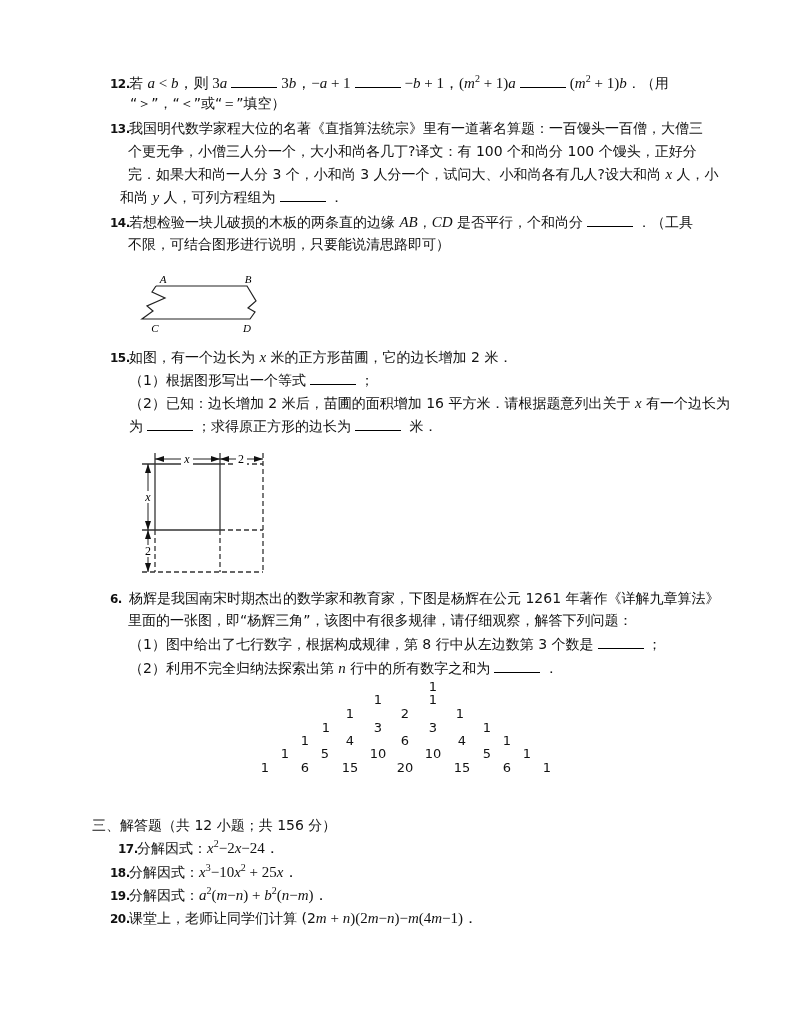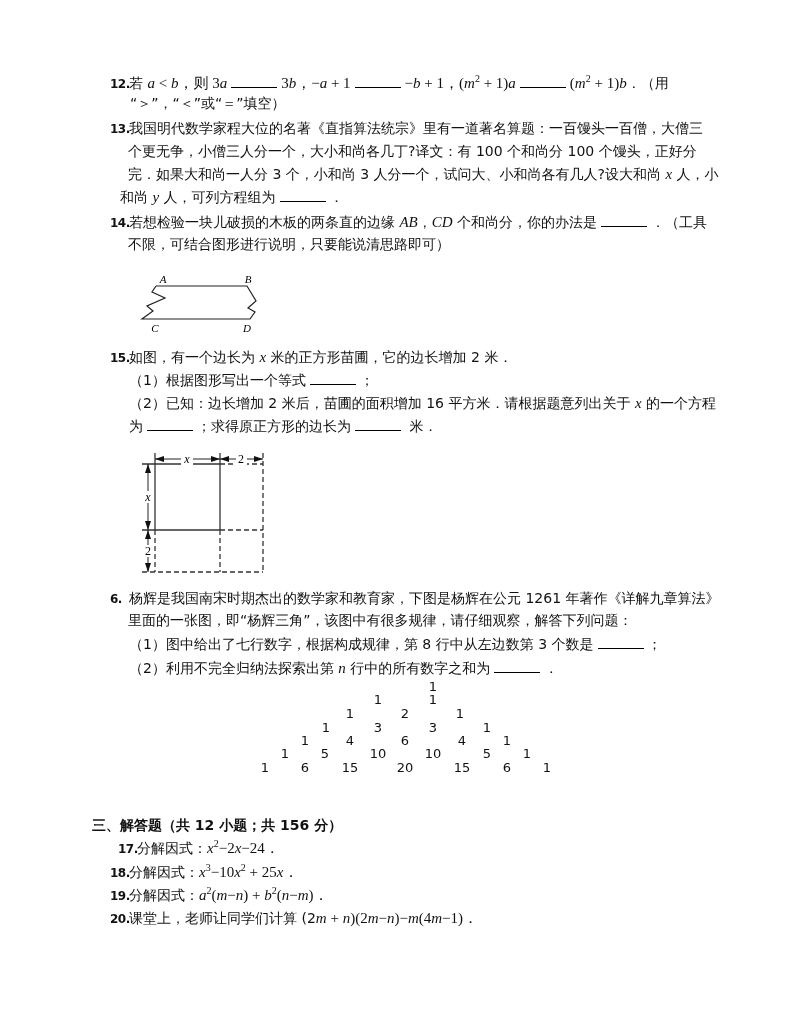--- a/index.html
+++ b/index.html
@@ -4,21 +4,21 @@
 <style>
   html, body { margin:0; padding:0; background:#ffffff; }
   body { width:794px; height:1028px; position:relative; overflow:hidden;
          font-family:"DejaVu Sans", sans-serif; color:#111; }
   .ln { position:absolute; font-size:14px; line-height:18px; white-space:nowrap; }
   .num { display:inline-block; width:19px; font-size:12px; letter-spacing:-0.5px;font-weight:bold; }
   .m { font-family:"Liberation Serif", serif; font-style:italic; font-size:15px; }
   .mt { font-family:"Liberation Serif", serif; font-size:15px; }
   .sup { font-family:"Liberation Serif", serif; font-size:10px; position:relative; top:-6px; }
   .blank { display:inline-block; width:46px; height:13px; border-bottom:1px solid #000; margin:0 4px; vertical-align:baseline; }
-  .hdr { font-weight:bold; }
+  .hdr { font-weight:normal; }
   .tri { position:absolute; transform:translateX(-50%); font-size:13px; line-height:16px; }
   svg { position:absolute; overflow:visible; }
   svg text { font-family:"Liberation Serif", serif; font-style:italic; }
 </style>
 </head>
 <body>
 
 <div class="ln" style="top:74px;left:110px">
   <span class="num">12.</span><span>若 </span><span class="m">a</span><span class="mt"> &lt; </span><span class="m">b</span><span class="mt">，则 3</span><span class="m">a</span><span class="blank"></span><span class="mt">3</span><span class="m">b</span><span class="mt">，−</span><span class="m">a</span><span class="mt"> + 1</span><span class="blank"></span><span class="mt">−</span><span class="m">b</span><span class="mt"> + 1，(</span><span class="m">m</span><span class="sup">2</span><span class="mt"> + 1)</span><span class="m">a</span><span class="blank"></span><span class="mt">(</span><span class="m">m</span><span class="sup">2</span><span class="mt"> + 1)</span><span class="m">b</span><span>．（用</span>
 </div>
@@ -29,40 +29,40 @@
 </div>
 <div class="ln" style="top:142px;left:128px">个更无争，小僧三人分一个，大小和尚各几丁?译文：有 100 个和尚分 100 个馒头，正好分</div>
 <div class="ln" style="top:165px;left:128px">
   <span>完．如果大和尚一人分 3 个，小和尚 3 人分一个，试问大、小和尚各有几人?设大和尚 </span><span class="m">x</span><span> 人，小</span>
 </div>
 <div class="ln" style="top:188px;left:120px">
   <span>和尚 </span><span class="m">y</span><span> 人，可列方程组为</span><span class="blank"></span><span>．</span>
 </div>
 
 <div class="ln" style="top:213px;left:110px">
-  <span class="num">14.</span><span>若想检验一块儿破损的木板的两条直的边缘 </span><span class="m">AB</span><span>，</span><span class="m">CD</span><span> 个和尚分，你的办法是</span><span class="blank"></span><span>．（工具</span>
+  <span class="num">14.</span><span>若想检验一块儿破损的木板的两条直的边缘 </span><span class="m">AB</span><span>，</span><span class="m">CD</span><span> 是否平行，个和尚分</span><span class="blank"></span><span>．（工具</span>
 </div>
 <div class="ln" style="top:235px;left:128px">不限，可结合图形进行说明，只要能说清思路即可）</div>
 
 <svg style="left:130px;top:265px" width="150" height="75">
   <polyline points="26,21 117,21 126,36 118,43 125,47 120,54 12,54 23,46 17,41 35,33 22,27 26,21" fill="none" stroke="#222" stroke-width="1.2"></polyline>
   <text x="33" y="18" font-size="11" text-anchor="middle">A</text>
   <text x="118" y="18" font-size="11" text-anchor="middle">B</text>
   <text x="25" y="67" font-size="11" text-anchor="middle">C</text>
   <text x="117" y="67" font-size="11" text-anchor="middle">D</text>
 </svg>
 
 <div class="ln" style="top:348px;left:110px">
   <span class="num">15.</span><span>如图，有一个边长为 </span><span class="m">x</span><span> 米的正方形苗圃，它的边长增加 2 米．</span>
 </div>
 <div class="ln" style="top:371px;left:129px">
   <span>（1）根据图形写出一个等式</span><span class="blank"></span><span>；</span>
 </div>
 <div class="ln" style="top:394px;left:129px">
-  <span>（2）已知：边长增加 2 米后，苗圃的面积增加 16 平方米．请根据题意列出关于 </span><span class="m">x</span><span> 的一个方程</span>
+  <span>（2）已知：边长增加 2 米后，苗圃的面积增加 16 平方米．请根据题意列出关于 </span><span class="m">x</span><span> 有一个边长为</span>
 </div>
 <div class="ln" style="top:417px;left:129px">
   <span>为</span><span class="blank"></span><span>；求得原正方形的边长为</span><span class="blank"></span><span> 米．</span>
 </div>
 
 <svg style="left:135px;top:445px" width="140" height="135">
   <g stroke="#333" stroke-width="1.3" fill="none">
     <line x1="7" y1="19" x2="85" y2="19"></line>
     <line x1="7" y1="85" x2="85" y2="85"></line>
     <line x1="20" y1="8" x2="20" y2="85"></line>

